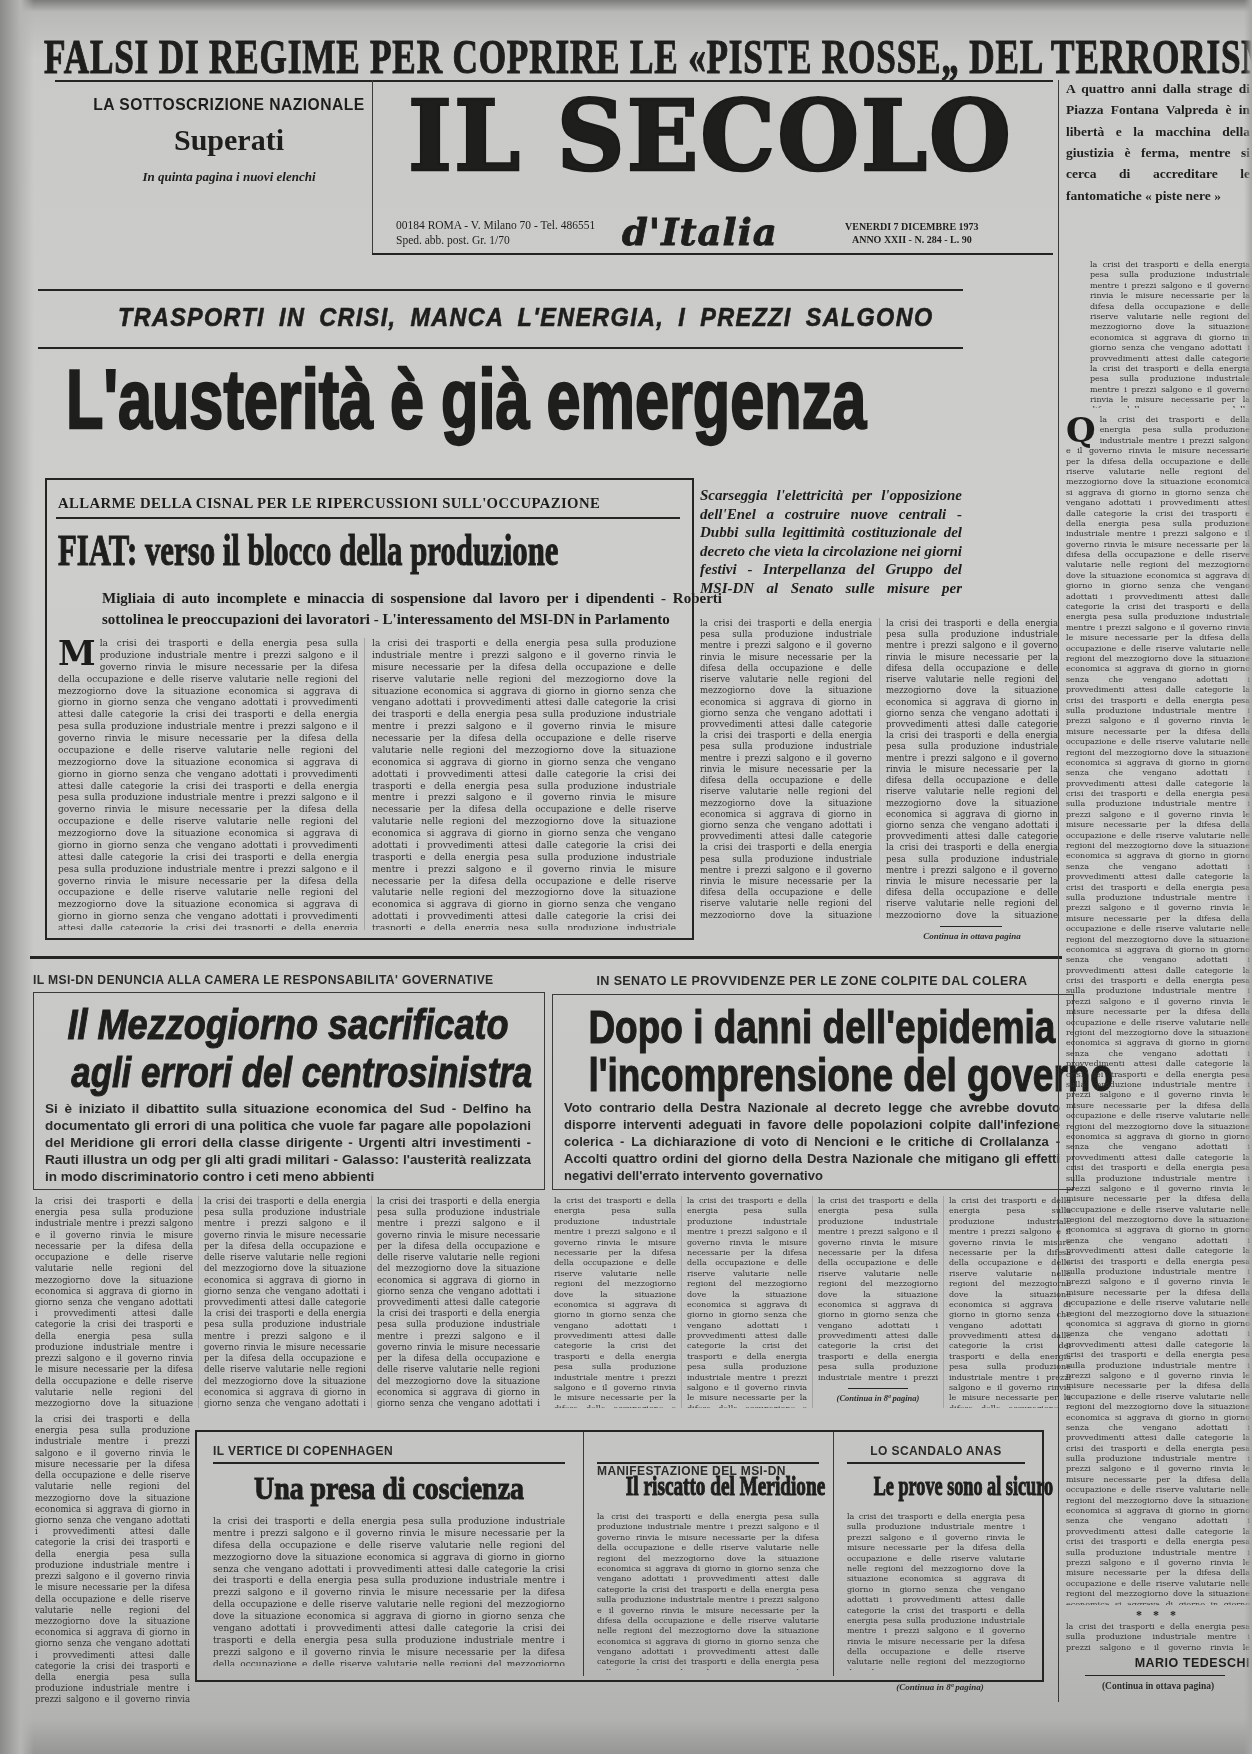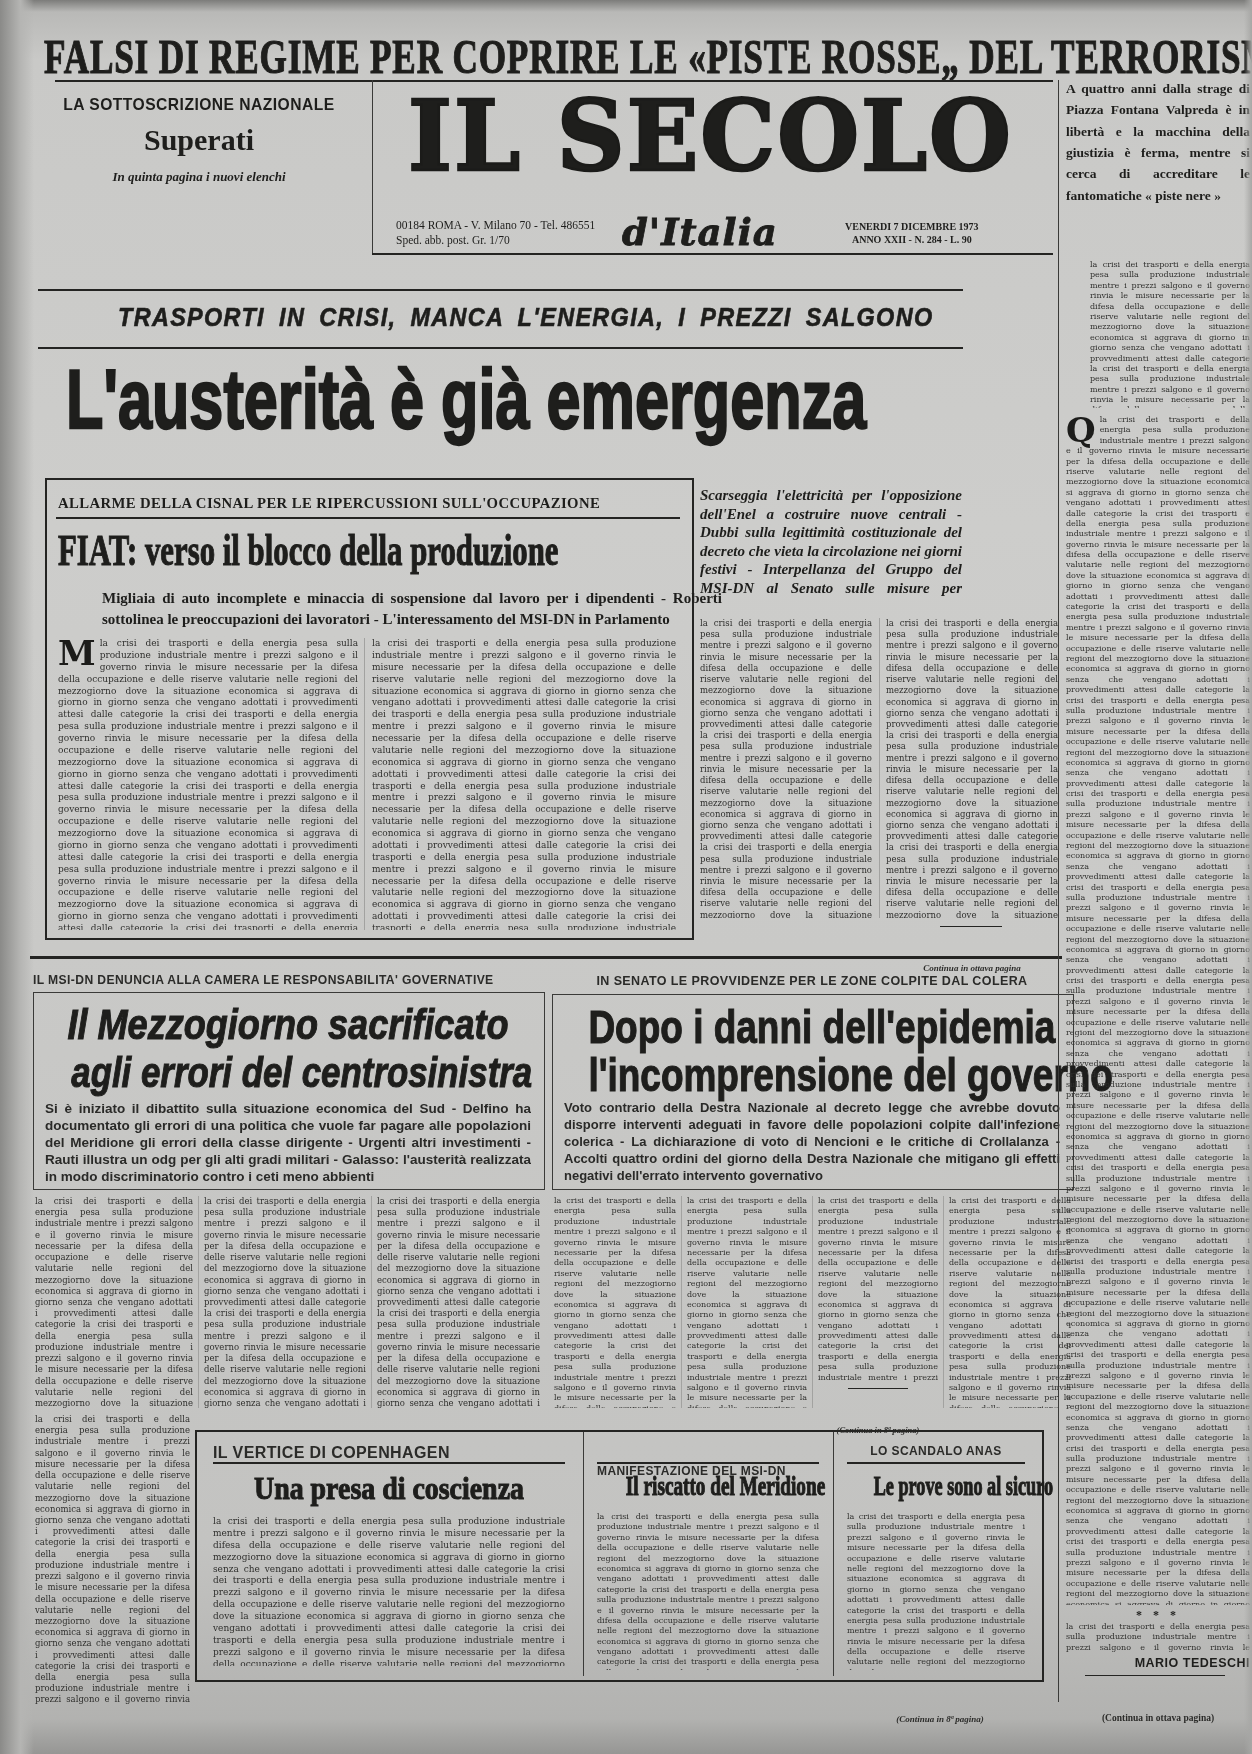--- a/index.html
+++ b/index.html
@@ -21,34 +21,34 @@
     color:#30302e;filter:blur(0.38px);overflow:hidden;word-spacing:1.6px;}
   .tiny2{font-size:8px;line-height:1.3;}
   .dc{float:left;font-family:"DejaVu Serif",serif;font-weight:bold;font-size:34px;line-height:0.82;
     margin:2px 4px 0 0;color:#1c1c1a;filter:none;}
   .kicker-serif{font-family:"Liberation Serif",serif;font-weight:bold;letter-spacing:0.4px;}
   .kicker-sans{font-family:"Liberation Sans",sans-serif;font-weight:bold;letter-spacing:0.4px;color:#2b2b29;}
   .fat1{-webkit-text-stroke:1px #1e1e1c;}
   .fat2{-webkit-text-stroke:2px #1e1e1c;}
   .center{text-align:center;}
   .justify{text-align:justify;}
-  .continua{font-family:"Liberation Serif",serif;font-style:italic;font-weight:bold;color:#2c2c2a;margin-top:32px;}
+  .continua{font-family:"Liberation Serif",serif;font-style:italic;font-weight:bold;color:#2c2c2a;}
 </style>
 </head>
 <body>
 
 <div class="page">
 
   <div class="abs serifbold nowrap fat1" style="left:44px;top:30px;font-size:44px;letter-spacing:1px;transform:scale(0.8,1.08);transform-origin:left top;">FALSI DI REGIME PER COPRIRE LE «PISTE ROSSE„ DEL TERRORISMO</div>
 
   <div class="hr" style="left:55px;top:80px;width:998px;height:2px;"></div>
   <div class="vrule" style="left:372px;top:80px;height:173px;"></div>
   <div class="hr" style="left:372px;top:253px;width:681px;height:2px;"></div>
 
-  <div class="abs center" style="left:44px;top:95px;width:310px;">
+  <div class="abs center" style="left:74px;top:95px;width:310px;">
     <div class="sansbold" style="font-size:17px;letter-spacing:0.5px;transform:scaleX(0.92);transform-origin:center;">LA SOTTOSCRIZIONE NAZIONALE</div>
     <div class="serifbold" style="font-size:30px;margin-top:8px;">Superati</div>
     <div style="font-style:italic;font-weight:bold;font-size:13px;margin-top:12px;">In quinta pagina i nuovi elenchi</div>
   </div>
 
   <div class="abs serifbold nowrap" style="left:408px;top:88px;font-size:94px;line-height:1;letter-spacing:2px;font-family:'DejaVu Serif',serif;
               -webkit-text-stroke:2.5px #1b1b19;transform:scaleY(1.03);transform-origin:left top;">IL SECOLO</div>
   <div class="abs" style="left:396px;top:218px;font-size:11.5px;font-weight:normal;line-height:1.3;">
     <div>00184 ROMA - V. Milano 70 - Tel. 486551</div>
     <div>Sped. abb. post. Gr. 1/70</div>
@@ -111,21 +111,21 @@
   <div class="abs tiny tiny2" style="left:818px;top:1196px;width:120px;height:186px;">la crisi dei trasporti e della energia pesa sulla produzione industriale mentre i prezzi salgono e il governo rinvia le misure necessarie per la difesa della occupazione e delle riserve valutarie nelle regioni del mezzogiorno dove la situazione economica si aggrava di giorno in giorno senza che vengano adottati i provvedimenti attesi dalle categorie  la crisi dei trasporti e della energia pesa sulla produzione industriale mentre i prezzi salgono e il governo rinvia le misure necessarie per la difesa della occupazione e delle riserve valutarie nelle regioni del mezzogiorno dove la situazione economica si aggrava di giorno in giorno senza che vengano adottati i provvedimenti attesi dalle categorie  la crisi dei trasporti e della energia pesa sulla produzione industriale mentre i prezzi salgono e il governo rinvia le misure necessarie per la difesa della occupazione e delle riserve valutarie nelle regioni del mezzogiorno dove la situazione economica si aggrava di giorno in giorno senza che vengano adottati i provvedimenti attesi dalle categorie  la crisi dei trasporti e della energia pesa sulla produzione industriale mentre i prezzi salgono e il governo rinvia le misure necessarie per la difesa della occupazione e delle riserve valutarie nelle regioni del mezzogiorno dove la situazione economica si aggrava di giorno in giorno senza che vengano adottati i provvedimenti attesi dalle categorie  </div>
   <div class="hr" style="left:848px;top:1388px;width:60px;height:1px;"></div>
   <div class="abs continua center" style="left:818px;top:1393px;width:120px;font-size:8.5px;">(Continua in 8ª pagina)</div>
   <div class="lightvr" style="left:943px;top:1196px;height:212px;"></div>
   <div class="abs tiny tiny2" style="left:949px;top:1196px;width:122px;height:212px;">la crisi dei trasporti e della energia pesa sulla produzione industriale mentre i prezzi salgono e il governo rinvia le misure necessarie per la difesa della occupazione e delle riserve valutarie nelle regioni del mezzogiorno dove la situazione economica si aggrava di giorno in giorno senza che vengano adottati i provvedimenti attesi dalle categorie  la crisi dei trasporti e della energia pesa sulla produzione industriale mentre i prezzi salgono e il governo rinvia le misure necessarie per la difesa della occupazione e delle riserve valutarie nelle regioni del mezzogiorno dove la situazione economica si aggrava di giorno in giorno senza che vengano adottati i provvedimenti attesi dalle categorie  la crisi dei trasporti e della energia pesa sulla produzione industriale mentre i prezzi salgono e il governo rinvia le misure necessarie per la difesa della occupazione e delle riserve valutarie nelle regioni del mezzogiorno dove la situazione economica si aggrava di giorno in giorno senza che vengano adottati i provvedimenti attesi dalle categorie  la crisi dei trasporti e della energia pesa sulla produzione industriale mentre i prezzi salgono e il governo rinvia le misure necessarie per la difesa della occupazione e delle riserve valutarie nelle regioni del mezzogiorno dove la situazione economica si aggrava di giorno in giorno senza che vengano adottati i provvedimenti attesi dalle categorie  </div>
 
   <div class="abs" style="left:195px;top:1430px;width:845px;height:248px;border:2px solid #242422;"></div>
   <div class="vrule" style="left:583px;top:1432px;height:244px;"></div>
   <div class="vrule" style="left:833px;top:1432px;height:244px;"></div>
 
-  <div class="abs kicker-sans nowrap" style="left:213px;top:1444px;font-size:16px;">IL VERTICE DI COPENHAGEN</div>
+  <div class="abs kicker-sans nowrap" style="left:213px;top:1444px;font-size:12px;">IL VERTICE DI COPENHAGEN</div>
   <div class="hr" style="left:213px;top:1462px;width:352px;height:1.5px;"></div>
   <div class="abs serifbold center nowrap fat1" style="left:213px;top:1470px;width:352px;font-size:31px;transform:scale(0.9,1.05);transform-origin:center top;">Una presa di coscienza</div>
   <div class="abs tiny" style="left:213px;top:1516px;width:352px;height:150px;font-size:9px;">la crisi dei trasporti e della energia pesa sulla produzione industriale mentre i prezzi salgono e il governo rinvia le misure necessarie per la difesa della occupazione e delle riserve valutarie nelle regioni del mezzogiorno dove la situazione economica si aggrava di giorno in giorno senza che vengano adottati i provvedimenti attesi dalle categorie  la crisi dei trasporti e della energia pesa sulla produzione industriale mentre i prezzi salgono e il governo rinvia le misure necessarie per la difesa della occupazione e delle riserve valutarie nelle regioni del mezzogiorno dove la situazione economica si aggrava di giorno in giorno senza che vengano adottati i provvedimenti attesi dalle categorie  la crisi dei trasporti e della energia pesa sulla produzione industriale mentre i prezzi salgono e il governo rinvia le misure necessarie per la difesa della occupazione e delle riserve valutarie nelle regioni del mezzogiorno dove la situazione economica si aggrava di giorno in giorno senza che vengano adottati i provvedimenti attesi dalle categorie  la crisi dei trasporti e della energia pesa sulla produzione industriale mentre i prezzi salgono e il governo rinvia le misure necessarie per la difesa della occupazione e delle riserve valutarie nelle regioni del mezzogiorno dove la situazione economica si aggrava di giorno in giorno senza che vengano adottati i provvedimenti attesi dalle categorie  la crisi dei trasporti e della energia pesa sulla produzione industriale mentre i prezzi salgono e il governo rinvia le misure necessarie per la difesa della occupazione e delle riserve valutarie nelle regioni del mezzogiorno dove la situazione economica si aggrava di giorno in giorno senza che vengano adottati i provvedimenti attesi dalle categorie  </div>
 
   <div class="abs kicker-sans nowrap" style="left:597px;top:1444px;font-size:12px;margin-top:20px;">MANIFESTAZIONE DEL MSI-DN</div>
   <div class="hr" style="left:597px;top:1462px;width:222px;height:1.5px;"></div>
   <div class="abs serifbold center nowrap fat1" style="left:597px;top:1470px;width:222px;font-size:26px;transform:scale(0.74,1.08);transform-origin:center top;">Il riscatto del Meridione</div>
   <div class="abs tiny tiny2" style="left:597px;top:1512px;width:222px;height:158px;">la crisi dei trasporti e della energia pesa sulla produzione industriale mentre i prezzi salgono e il governo rinvia le misure necessarie per la difesa della occupazione e delle riserve valutarie nelle regioni del mezzogiorno dove la situazione economica si aggrava di giorno in giorno senza che vengano adottati i provvedimenti attesi dalle categorie  la crisi dei trasporti e della energia pesa sulla produzione industriale mentre i prezzi salgono e il governo rinvia le misure necessarie per la difesa della occupazione e delle riserve valutarie nelle regioni del mezzogiorno dove la situazione economica si aggrava di giorno in giorno senza che vengano adottati i provvedimenti attesi dalle categorie  la crisi dei trasporti e della energia pesa sulla produzione industriale mentre i prezzi salgono e il governo rinvia le misure necessarie per la difesa della occupazione e delle riserve valutarie nelle regioni del mezzogiorno dove la situazione economica si aggrava di giorno in giorno senza che vengano adottati i provvedimenti attesi dalle categorie  la crisi dei trasporti e della energia pesa sulla produzione industriale mentre i prezzi salgono e il governo rinvia le misure necessarie per la difesa della occupazione e delle riserve valutarie nelle regioni del mezzogiorno dove la situazione economica si aggrava di giorno in giorno senza che vengano adottati i provvedimenti attesi dalle categorie  la crisi dei trasporti e della energia pesa sulla produzione industriale mentre i prezzi salgono e il governo rinvia le misure necessarie per la difesa della occupazione e delle riserve valutarie nelle regioni del mezzogiorno dove la situazione economica si aggrava di giorno in giorno senza che vengano adottati i provvedimenti attesi dalle categorie  </div>
 
   <div class="abs kicker-sans center nowrap" style="left:847px;top:1444px;width:178px;font-size:12px;text-align:center;">LO SCANDALO ANAS</div>

